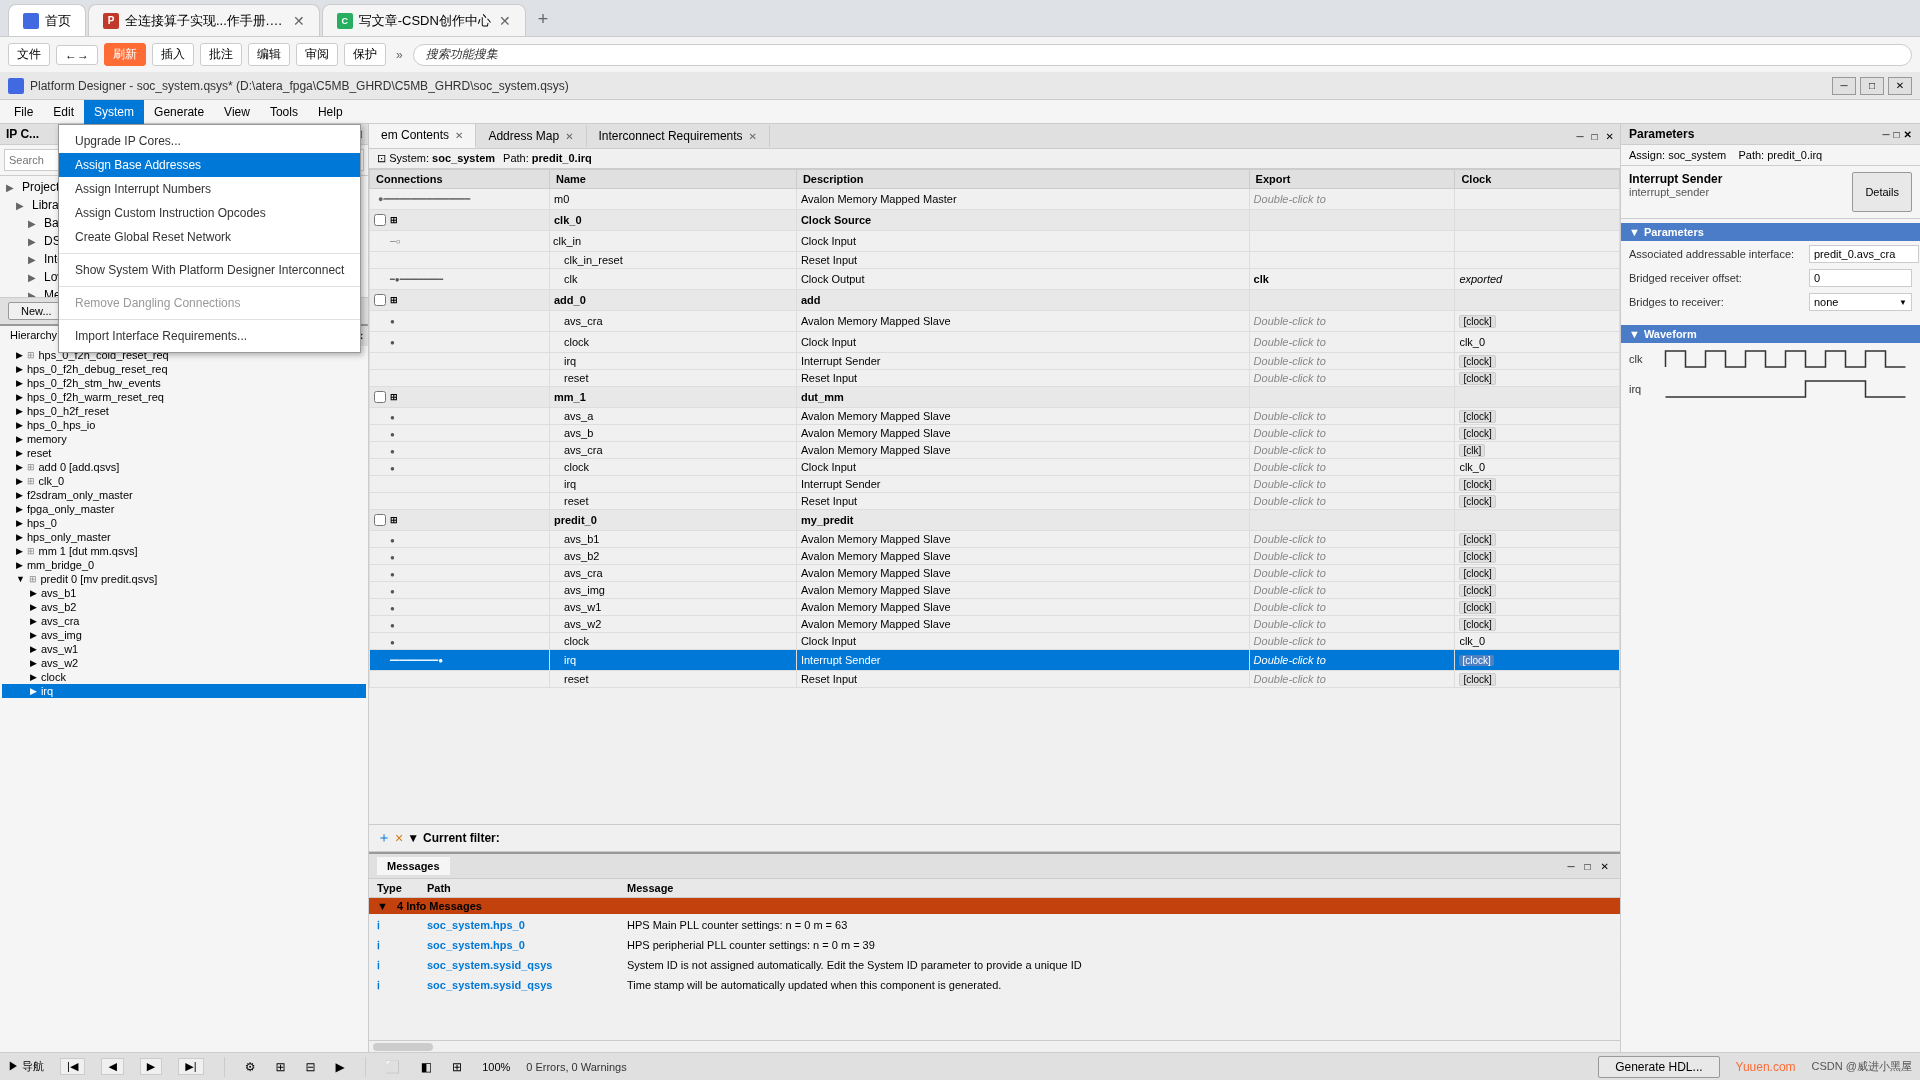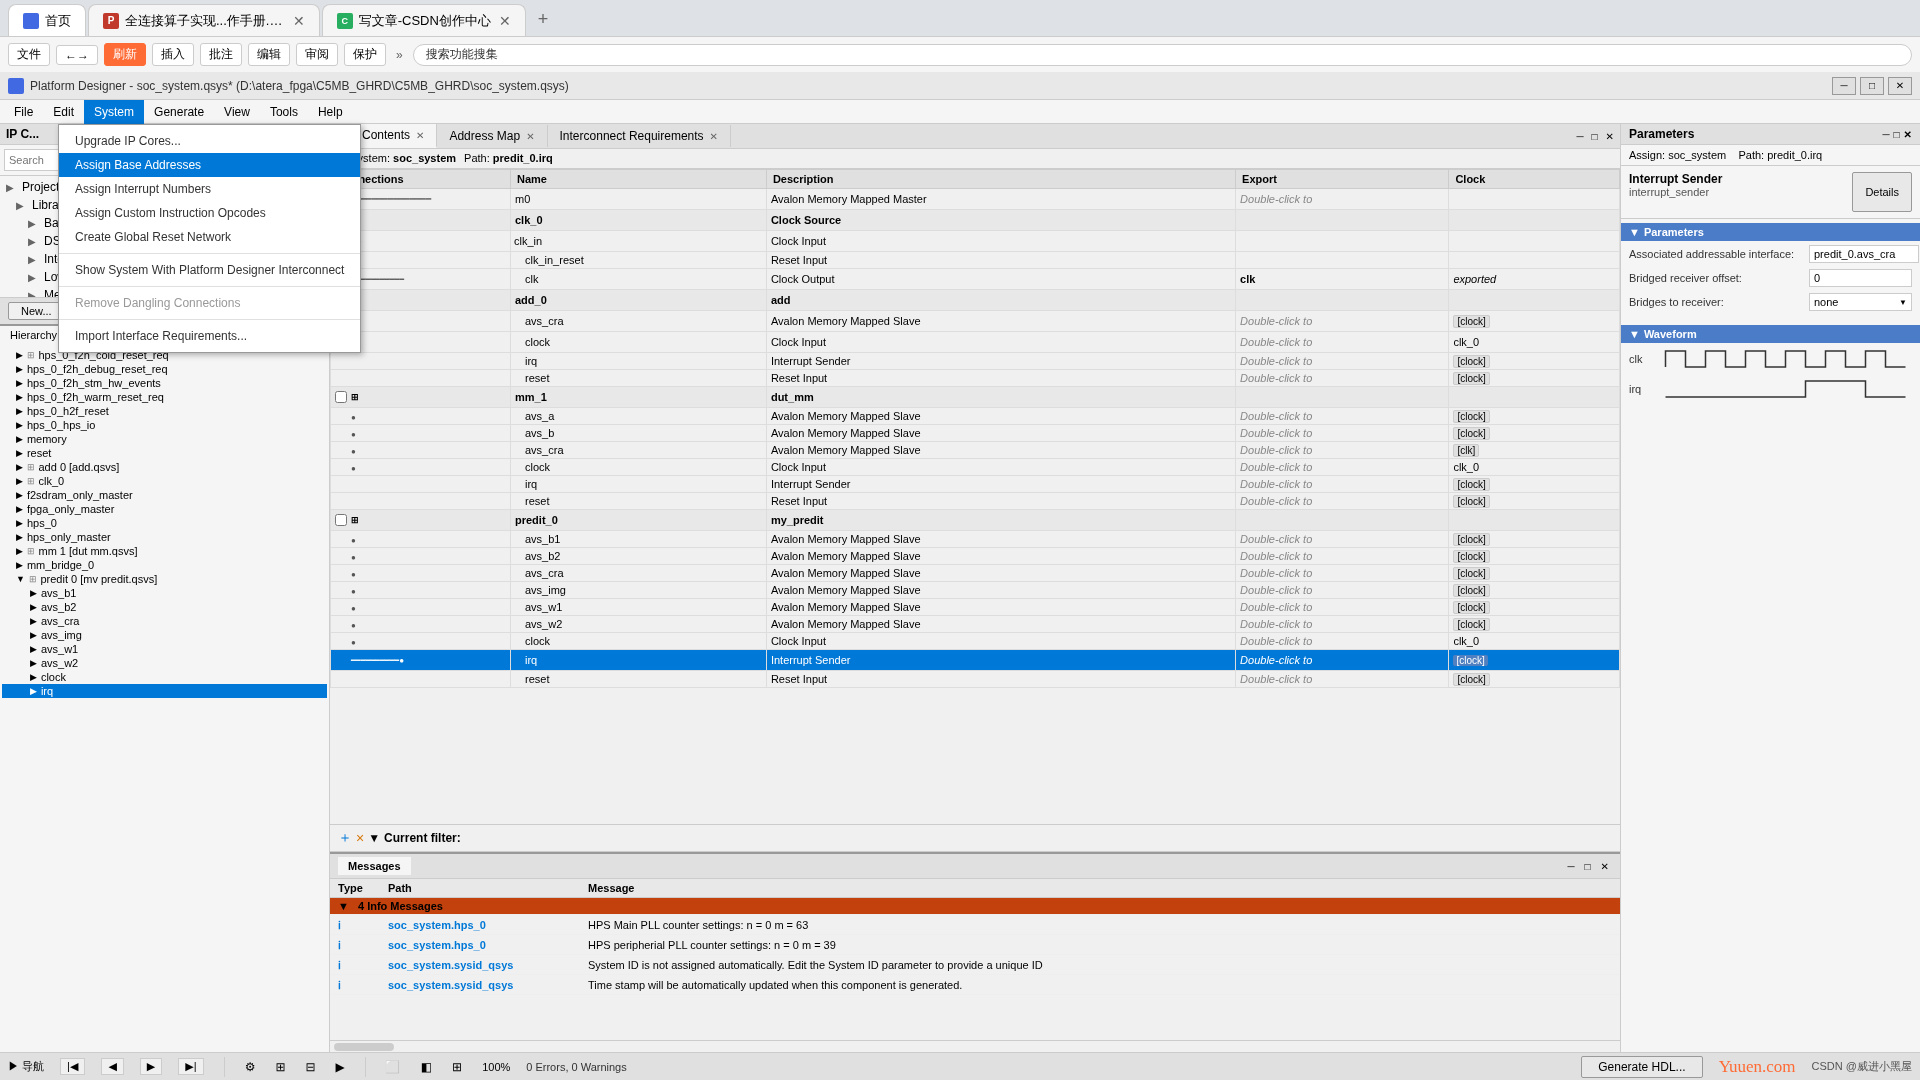--- a/index.html
+++ b/index.html
@@ -13,21 +13,21 @@
     .tab-title { max-width: 160px; overflow: hidden; text-overflow: ellipsis; white-space: nowrap; }
     .tab-close { margin-left: 8px; color: #666; font-size: 14px; cursor: pointer; }
     .tab-icon { width: 16px; height: 16px; margin-right: 6px; border-radius: 2px; }
     .tab-icon-blue { background: #4169e1; }
     .tab-icon-red { background: #c0392b; display: flex; align-items: center; justify-content: center; color: white; font-size: 10px; font-weight: bold; }
     .tab-new { padding: 6px 10px; font-size: 18px; color: #666; cursor: pointer; }
     
     .browser-toolbar { display: flex; align-items: center; height: 36px; background: #f5f5f5; border-top: 1px solid #ccc; padding: 0 8px; gap: 6px; }
     .toolbar-btn { padding: 2px 8px; font-size: 12px; cursor: pointer; border: 1px solid #ccc; background: #fff; border-radius: 3px; }
     .toolbar-btn.active { background: #ff6b35; color: white; border-color: #ff6b35; }
-    .url-bar { flex: 1; height: 22px; border: 1px solid #ccc; border-radius: 13px; padding: 0 12px; font-size: 12px; background: #fff; display: flex; align-items: center; }
+    .url-bar { flex: 1; height: 22px; border: 1px solid #ccc; border-radius: 13px; padding: 0 12px; font-size: 12px; background: #fff; display: flex; align-items: center; font-style: italic; }
     .url-text { color: #333; font-size: 12px; }
     
     
     .app-window { background: #f0f0f0; height: calc(1080px - 72px); display: flex; flex-direction: column; }
     
     
     .title-bar { background: #e8e8e8; height: 28px; display: flex; align-items: center; padding: 0 8px; border-bottom: 1px solid #ccc; }
     .app-icon { width: 16px; height: 16px; background: #4169e1; margin-right: 6px; border-radius: 2px; }
     .title-text { font-size: 12px; color: #333; }
     .window-controls { margin-left: auto; display: flex; gap: 4px; }
@@ -42,21 +42,21 @@
     .dropdown-menu { position: absolute; top: 24px; left: 58px; background: white; border: 1px solid #999; box-shadow: 2px 2px 6px rgba(0,0,0,0.3); z-index: 1000; min-width: 280px; padding: 4px 0; }
     .dropdown-item { padding: 5px 16px; cursor: pointer; font-size: 12px; color: #333; }
     .dropdown-item:hover, .dropdown-item.highlighted { background: #0078d7; color: white; }
     .dropdown-item.disabled { color: #999; cursor: default; }
     .dropdown-separator { border-top: 1px solid #e0e0e0; margin: 4px 0; }
     
     
     .main-area { flex: 1; display: flex; overflow: hidden; }
     
     
-    .left-panel { width: 330px; display: flex; flex-direction: column; border-right: 1px solid #ccc; background: #f5f5f5; }
+    .left-panel { width: 369px; display: flex; flex-direction: column; border-right: 1px solid #ccc; background: #f5f5f5; }
     
     
     .panel-header { background: #e0e0e0; border-bottom: 1px solid #ccc; padding: 3px 6px; display: flex; align-items: center; font-size: 12px; font-weight: bold; gap: 4px; }
     .ip-catalog-area { flex: 0 0 200px; overflow: hidden; display: flex; flex-direction: column; }
     .ip-search { padding: 4px; border-bottom: 1px solid #ccc; }
     .ip-search input { width: 100%; height: 22px; border: 1px solid #ccc; padding: 0 4px; font-size: 11px; }
     .tree-area { flex: 1; overflow-y: auto; font-size: 12px; padding: 2px; }
     .tree-item { padding: 2px 4px; cursor: pointer; display: flex; align-items: center; gap: 4px; }
     .tree-expand { font-size: 10px; color: #666; width: 12px; }
     
@@ -834,17 +834,17 @@
     <span style="cursor:pointer; font-size:12px; margin-left:4px;">▶</span>
     <span style="width:1px; height:20px; background:#ccc; margin:0 4px;"></span>
     <span style="cursor:pointer; font-size:12px;">⬜</span>
     <span style="cursor:pointer; font-size:12px; margin-left:4px;">◧</span>
     <span style="cursor:pointer; font-size:12px; margin-left:4px;">⊞</span>
     <span style="margin-left:4px;">100%</span>
 
     <span class="status-errors">0 Errors, 0 Warnings</span>
     <div class="status-right">
       <button class="gen-hdl-btn">Generate HDL...</button>
-      <span style="color:#ff6b35; font-size:17px;font-family:Liberation Serif, serif;">Yuuen.com</span>
+      <span style="color:#ff6b35; font-size:12px;">Yuuen.com</span>
       <span style="font-size:11px; color:#555;">CSDN @威进小黑屋</span>
     </div>
   </div>
 </div>
 
 </body></html>

